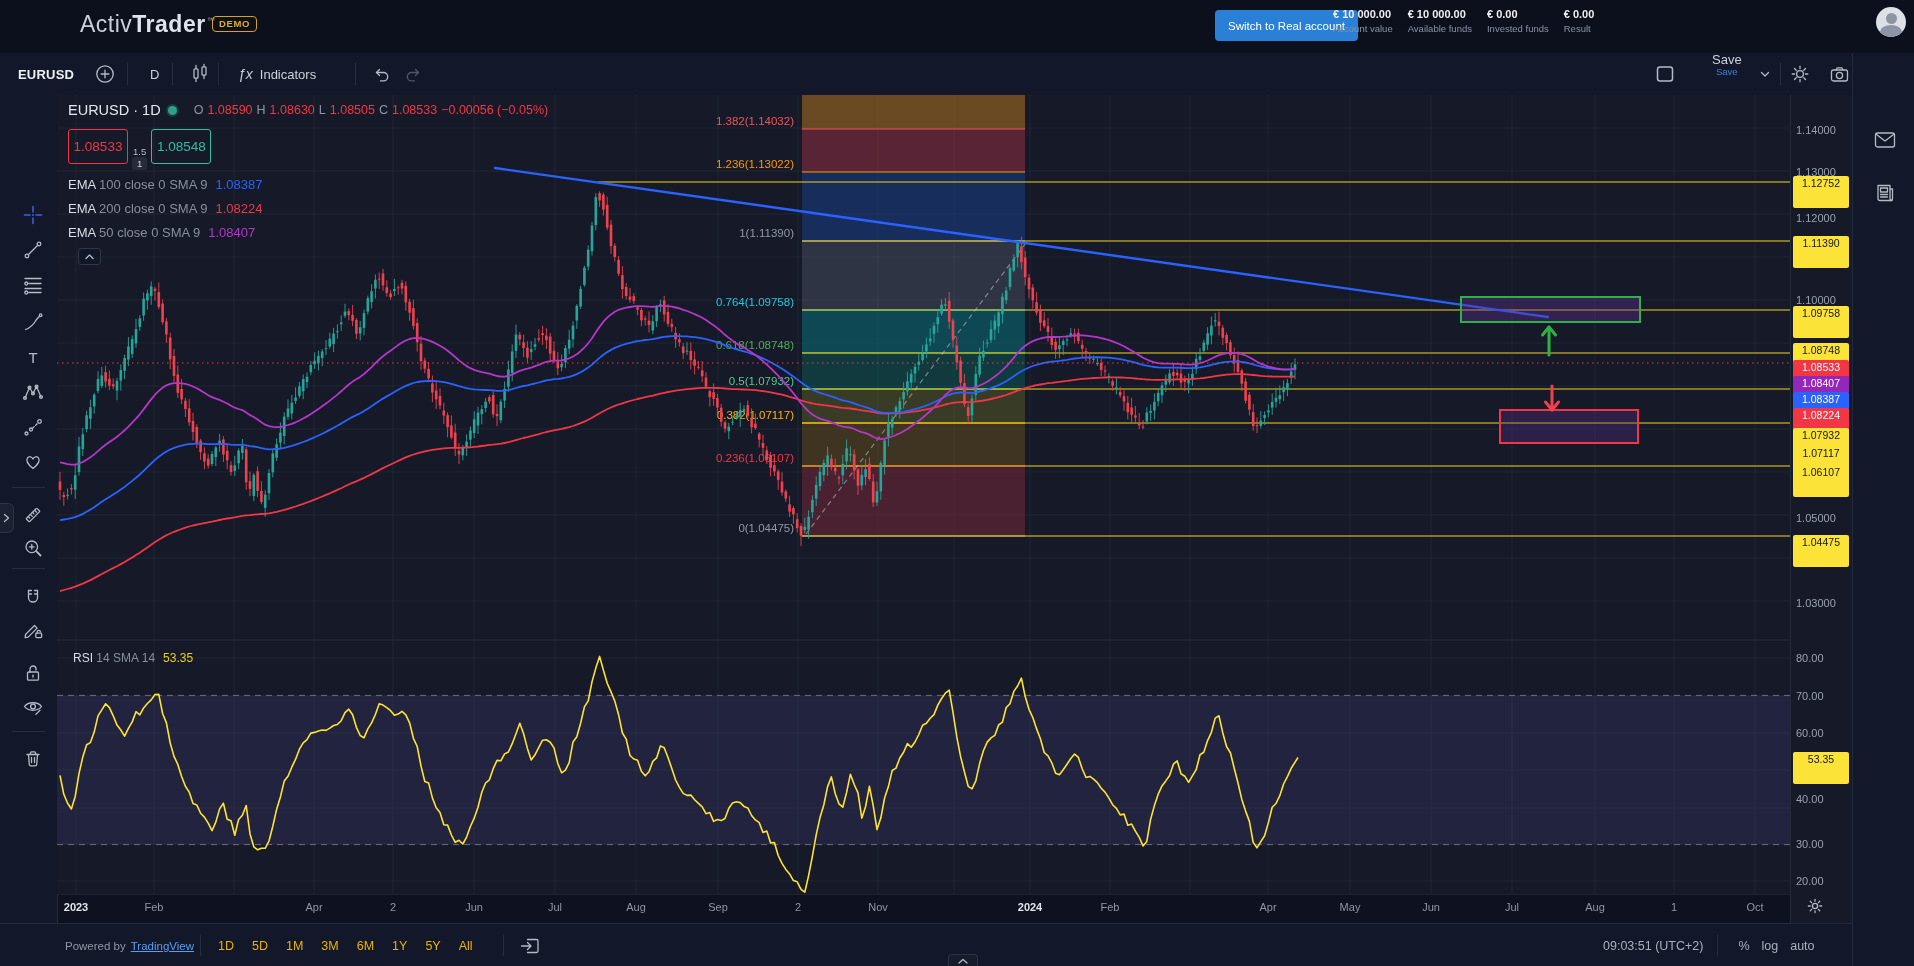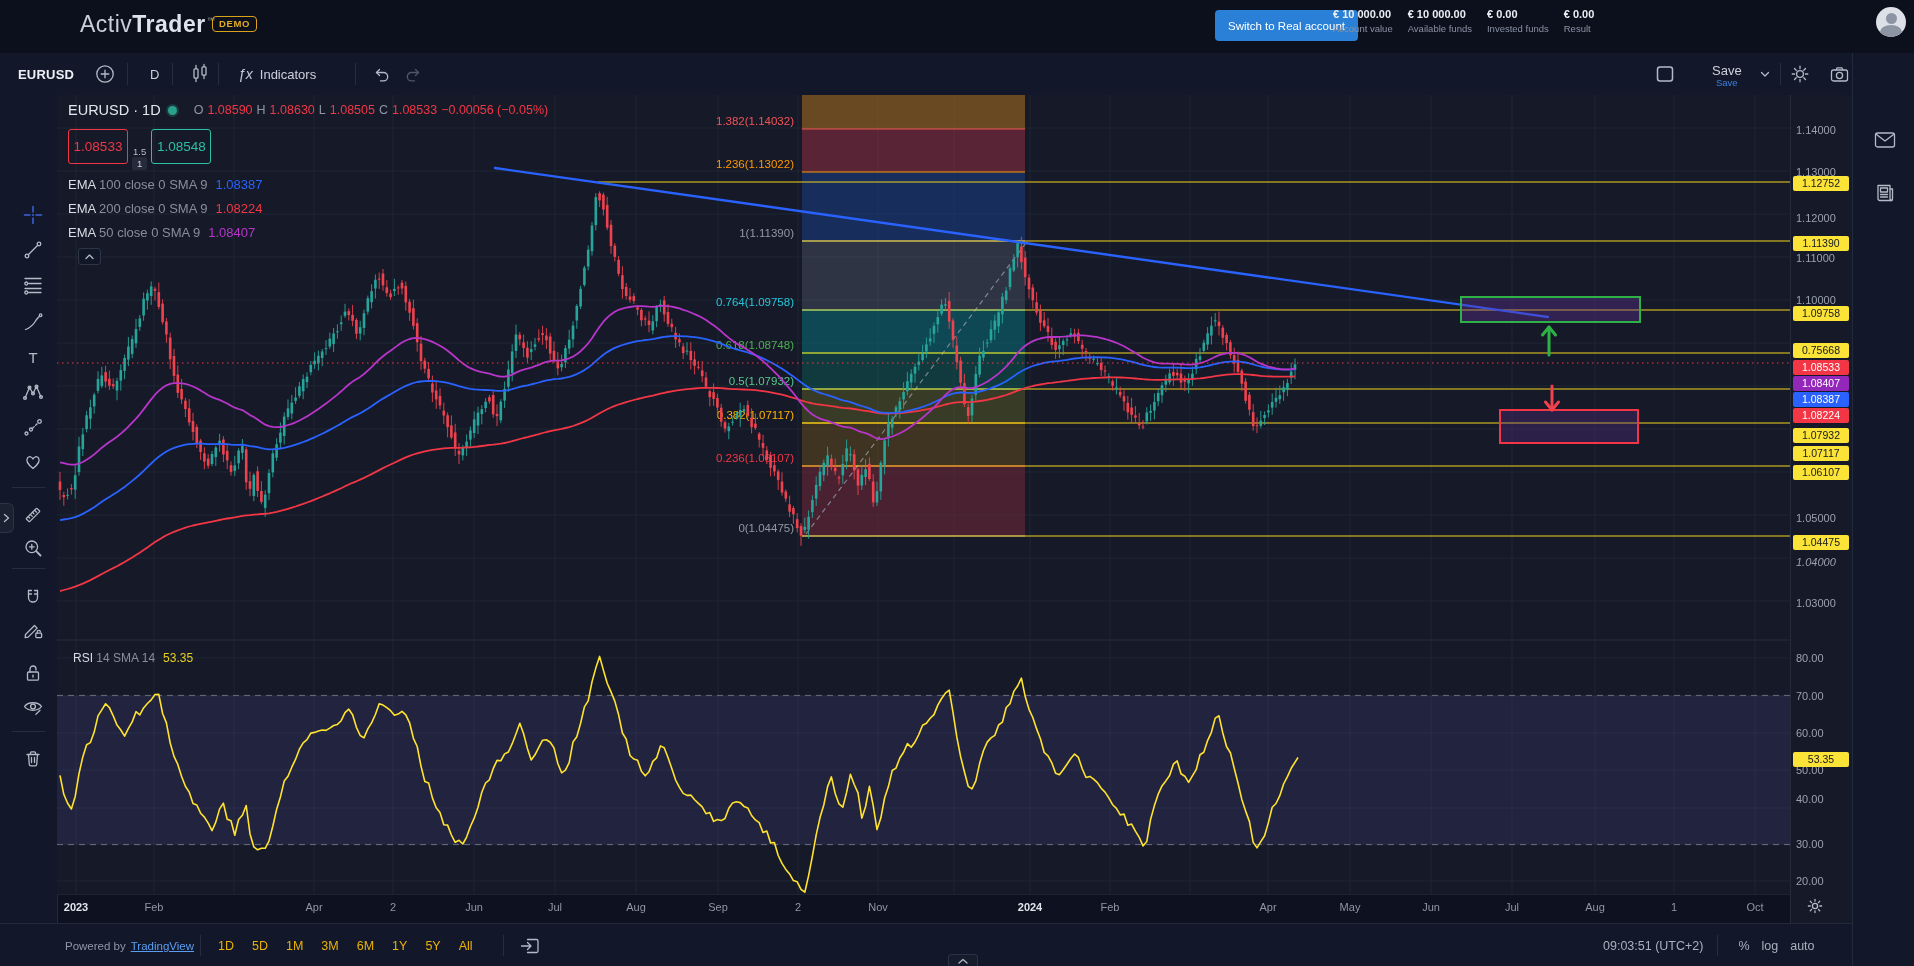--- a/index.html
+++ b/index.html
@@ -17,33 +17,33 @@
   .stat .l{font-size:9.5px;color:#8a92a2;margin-top:3px;white-space:nowrap;}
   .avatar{left:1876px;top:7px;width:30px;height:30px;border-radius:50%;background:#dde0e6;overflow:hidden;cursor:pointer;}
   .avatar .head{position:absolute;left:9.5px;top:6px;width:11px;height:11px;border-radius:50%;background:#8d95a4;}
   .avatar .bod{position:absolute;left:4px;top:18px;width:22px;height:14px;border-radius:50% 50% 0 0;background:#8d95a4;}
   
   .toolbar{left:0;top:53px;width:1852px;height:42px;background:#121829;border-bottom:1px solid #232a3b;}
   .tb-item{position:absolute;top:0;height:42px;display:flex;align-items:center;color:#ccd1db;font-size:13px;cursor:pointer;}
   .tb-sep{position:absolute;top:10px;width:1px;height:22px;background:#262d3e;}
   .symbol{font-weight:700;color:#eef0f5;letter-spacing:.2px;}
   .ic{stroke:#b4bac6;fill:none;stroke-width:1.3;stroke-linecap:round;stroke-linejoin:round;}
-  .save-wrap{display:flex;flex-direction:column;line-height:1.1;margin-top:11px;}
+  .save-wrap{display:flex;flex-direction:column;line-height:1.1;}
   .save-sub{font-size:9.5px;color:#3f7fe0;}
   
   .left-tools{left:0;top:95px;width:57px;height:828px;background:#121829;border-right:1px solid #232a3b;}
   .tool{position:absolute;left:22px;width:22px;height:22px;cursor:pointer;}
   .tool-sep{position:absolute;left:12px;width:33px;height:1px;background:#262d3e;}
   .edge-tab{left:0;top:503px;width:13px;height:28px;background:#1b2130;border:1px solid #2c3344;border-left:none;border-radius:0 6px 6px 0;color:#8b93a2;font-size:10px;display:flex;align-items:center;justify-content:center;cursor:pointer;}
   
   .chart-bg{left:57px;top:95px;width:1733px;height:800px;background:#161a28;}
   #chart-svg{position:absolute;left:57px;top:95px;}
   .price-axis{left:1790px;top:95px;width:62px;height:828px;background:#161a28;border-left:1px solid #232a3b;cursor:ns-resize;}
   .axis-label{position:absolute;left:5px;font-size:11px;color:#9aa1ae;white-space:nowrap;}
-  .axis-badge{position:absolute;left:2px;width:56px;height:15px;line-height:15px;text-align:center;font-size:10.5px;border-radius:2px;font-weight:400;}
+  .axis-badge{position:absolute;left:2px;width:56px;height:32px;line-height:15px;text-align:center;font-size:10.5px;border-radius:2px;font-weight:400;}
   .bdg-yellow{background:#fbe337;color:#15181f;}
   .bdg-red{background:#f23645;color:#fff;}
   .bdg-blue{background:#2962ff;color:#fff;}
   .bdg-purple{background:#9327b9;color:#fff;}
   .time-axis{left:57px;top:896px;width:1733px;height:27px;cursor:ew-resize;}
   .t-label{position:absolute;top:5px;transform:translateX(-50%);font-size:11px;color:#8f96a4;}
   .t-label.major{color:#e2e5ec;font-weight:700;}
   
   .legend{left:68px;top:102px;display:flex;align-items:center;gap:7px;font-size:14.5px;color:#e3e6ed;}
   .ohlc{font-size:12.5px;color:#8f96a4;display:flex;gap:4px;margin-left:10px;align-items:center;}
@@ -1103,21 +1103,21 @@
     <div class="axis-label" style="top: 556.5px;">80.00</div>
     <div class="axis-label" style="top: 594.5px;">70.00</div>
     <div class="axis-label" style="top: 631.5px;">60.00</div>
     <div class="axis-label" style="top: 668.5px;">50.00</div>
     <div class="axis-label" style="top: 698px;">40.00</div>
     <div class="axis-label" style="top: 742.5px;">30.00</div>
     <div class="axis-label" style="top: 779.5px;">20.00</div>
     <div class="axis-badge bdg-yellow" style="top: 80.5px;">1.12752</div>
     <div class="axis-badge bdg-yellow" style="top: 140.5px;">1.11390</div>
     <div class="axis-badge bdg-yellow" style="top: 210.5px;">1.09758</div>
-    <div class="axis-badge bdg-yellow" style="top: 247.5px;">0.75668</div>
+    <div class="axis-badge bdg-yellow" style="top: 247.5px;">1.08748</div>
     <div class="axis-badge bdg-red" style="top: 264.5px;">1.08533</div>
     <div class="axis-badge bdg-purple" style="top: 280.5px;">1.08407</div>
     <div class="axis-badge bdg-blue" style="top: 296.5px;">1.08387</div>
     <div class="axis-badge bdg-red" style="top: 312.5px;">1.08224</div>
     <div class="axis-badge bdg-yellow" style="top: 332.5px;">1.07932</div>
     <div class="axis-badge bdg-yellow" style="top: 350.5px;">1.07117</div>
     <div class="axis-badge bdg-yellow" style="top: 369.5px;">1.06107</div>
     <div class="axis-badge bdg-yellow" style="top: 439.5px;">1.04475</div>
     <div class="axis-badge bdg-yellow" style="top: 656.5px;">53.35</div>
   </div>

